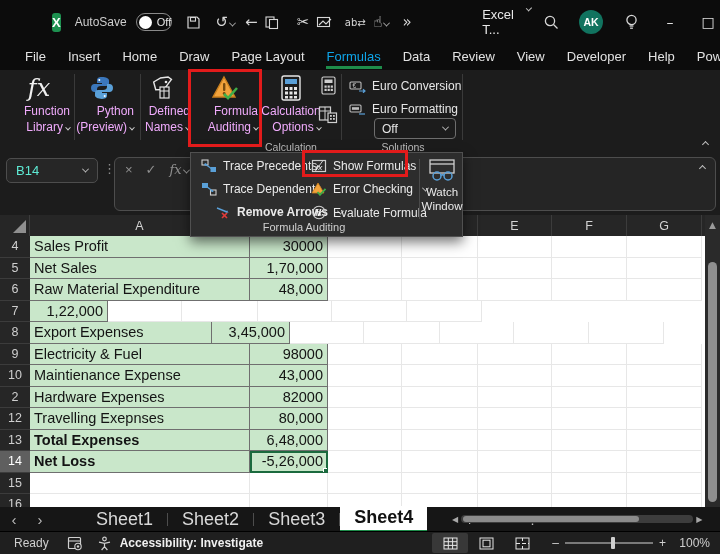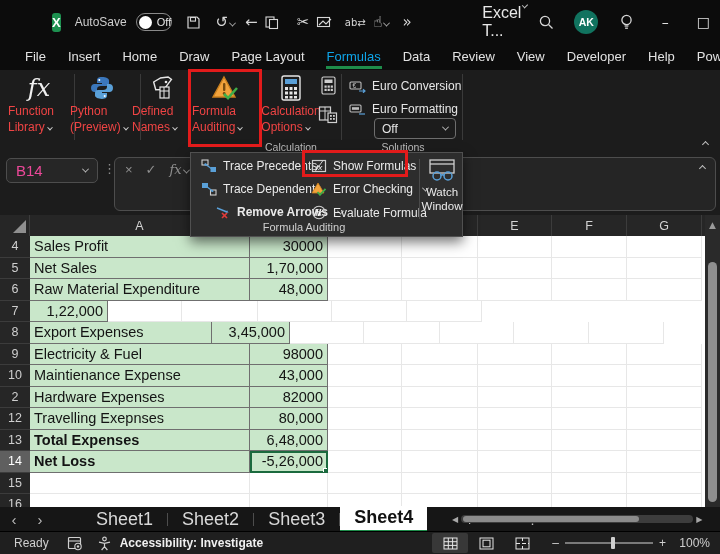--- a/index.html
+++ b/index.html
@@ -11,48 +11,48 @@
   .xl-logo{width:19px;height:19px;margin-left:52px;background:#1d9150;border-radius:3px;color:#fff;font-weight:bold;font-size:13px;display:flex;align-items:center;justify-content:center;}
   .autosave-label{font-size:12px;margin-left:14px;color:#cfcfcf;}
   .toggle{margin-left:9px;width:46px;height:18px;border:1px solid #8a8a8a;border-radius:10px;display:flex;align-items:center;}
   .knob{width:13px;height:13px;border-radius:50%;background:#fff;margin-left:2px;}
   .toggle-state{font-size:11px;color:#e8e8e8;margin-left:5px;}
   .qat{display:flex;align-items:center;margin-left:14px;gap:0;}
   .qicon{width:26px;text-align:center;font-size:15px;color:#d6d6d6;font-family:"DejaVu Sans",sans-serif;}
   .chev{display:inline-block;width:5px;height:5px;border-right:1.4px solid currentColor;border-bottom:1.4px solid currentColor;transform:rotate(45deg) translate(-1px,-1px);}
   .chev.up{transform:rotate(-135deg);}
   .small-chev{color:#a8a8a8;margin-left:2px;}
-  .doc-title{margin-left:62px;font-size:16px;color:#e8e8e8;display:flex;gap:0;}
+  .doc-title{margin-left:62px;font-size:13px;color:#e8e8e8;display:flex;gap:12px;}
   .tb-right{display:flex;align-items:center;margin-left:auto;}
   .tb-ic{width:40px;display:flex;justify-content:center;align-items:center;color:#d6d6d6;}
   .avatar{width:24px;height:24px;border-radius:50%;background:var(--avatar);color:#fff;font-size:10.5px;font-weight:bold;display:flex;align-items:center;justify-content:center;}
   .winbtn{width:38px;height:32px;display:flex;align-items:center;justify-content:center;color:#e0e0e0;font-size:14px;font-family:"DejaVu Sans",sans-serif;}
 
   
   .menubar{position:absolute;left:0;top:44px;width:720px;height:26px;background:#0c0c0c;display:flex;align-items:center;}
   .menu-tabs{display:flex;align-items:center;margin-left:14px;gap:0;}
   .mtab{font-size:13px;color:#e2e2e2;padding:3px 11px 5px 11px;position:relative;white-space:nowrap;}
   .mtab.active{color:#0ea5e9;font-weight:normal;}
   .mtab.active::after{content:"";position:absolute;left:10px;right:10px;bottom:0;height:2.5px;background:var(--accent);}
 
   
   .ribbon{position:absolute;left:0;top:70px;width:720px;height:82px;background:#1c1c1c;}
   .rbtn{position:absolute;top:2px;height:74px;display:flex;flex-direction:column;align-items:center;}
   .rbtn .ric{height:32px;display:flex;align-items:center;justify-content:center;}
-  .btn-label{font-size:12px;color:#ef4444;text-align:left;line-height:1.3;}
+  .btn-label{font-size:12px;color:#f0abfc;text-align:right;line-height:1.3;}
   .btn-label .chev{width:4px;height:4px;margin-left:3px;color:#cfcfcf;}
   .vsep{position:absolute;top:4px;height:66px;width:1px;background:#3a3a3a;}
   .grp-label{position:absolute;top:71px;font-size:10.5px;color:#bdbdbd;text-align:center;}
   .euro-item{position:absolute;display:flex;align-items:flex-end;gap:6px;font-size:12px;color:#e6e6e6;}
   .off-select{position:absolute;left:374px;top:48px;width:82px;height:21px;border:1px solid #6e6e6e;border-radius:4px;display:flex;align-items:center;color:#e6e6e6;font-size:12px;padding:0 7px;justify-content:space-between;}
   .collapse-chev{position:absolute;right:12px;top:72px;color:#bdbdbd;}
 
   
   .fbar{position:absolute;left:0;top:152px;width:720px;height:63px;background:#1c1c1c;}
-  .namebox{position:absolute;left:6px;top:6px;width:92px;height:25px;background:#262626;border:1px solid #4d4d4d;border-radius:5px;display:flex;align-items:center;justify-content:space-between;padding:0 9px;color:#ec4899;font-size:15px;}
+  .namebox{position:absolute;left:6px;top:6px;width:92px;height:25px;background:#262626;border:1px solid #4d4d4d;border-radius:5px;display:flex;align-items:center;justify-content:space-between;padding:0 9px;color:#5eead4;font-size:13px;}
   .fdots{position:absolute;left:103px;top:9px;color:#8a8a8a;font-size:13px;font-family:"DejaVu Sans",sans-serif;}
   .finput{position:absolute;left:114px;top:5px;width:602px;height:54px;background:#252525;border:1px solid #4d4d4d;border-radius:6px;}
   .fbtns{position:absolute;left:10px;top:4px;display:flex;align-items:center;gap:13px;color:#8f8f8f;font-size:13px;}
   .fx{font-family:"DejaVu Serif",serif;font-style:italic;font-size:13px;}
   .fexpand{position:absolute;right:10px;top:8px;color:#bdbdbd;}
 
   
   .flyout{position:absolute;left:190px;top:152px;width:273px;height:85px;background:#2d2d2d;border:1px solid #505050;box-shadow:0 5px 12px rgba(0,0,0,.55);z-index:40;}
   .fly-item{position:absolute;display:flex;align-items:center;gap:6px;font-size:12px;color:#eaeaea;white-space:nowrap;}
   .fly-sep{position:absolute;left:228px;top:6px;height:60px;width:1px;background:#4a4a4a;}

